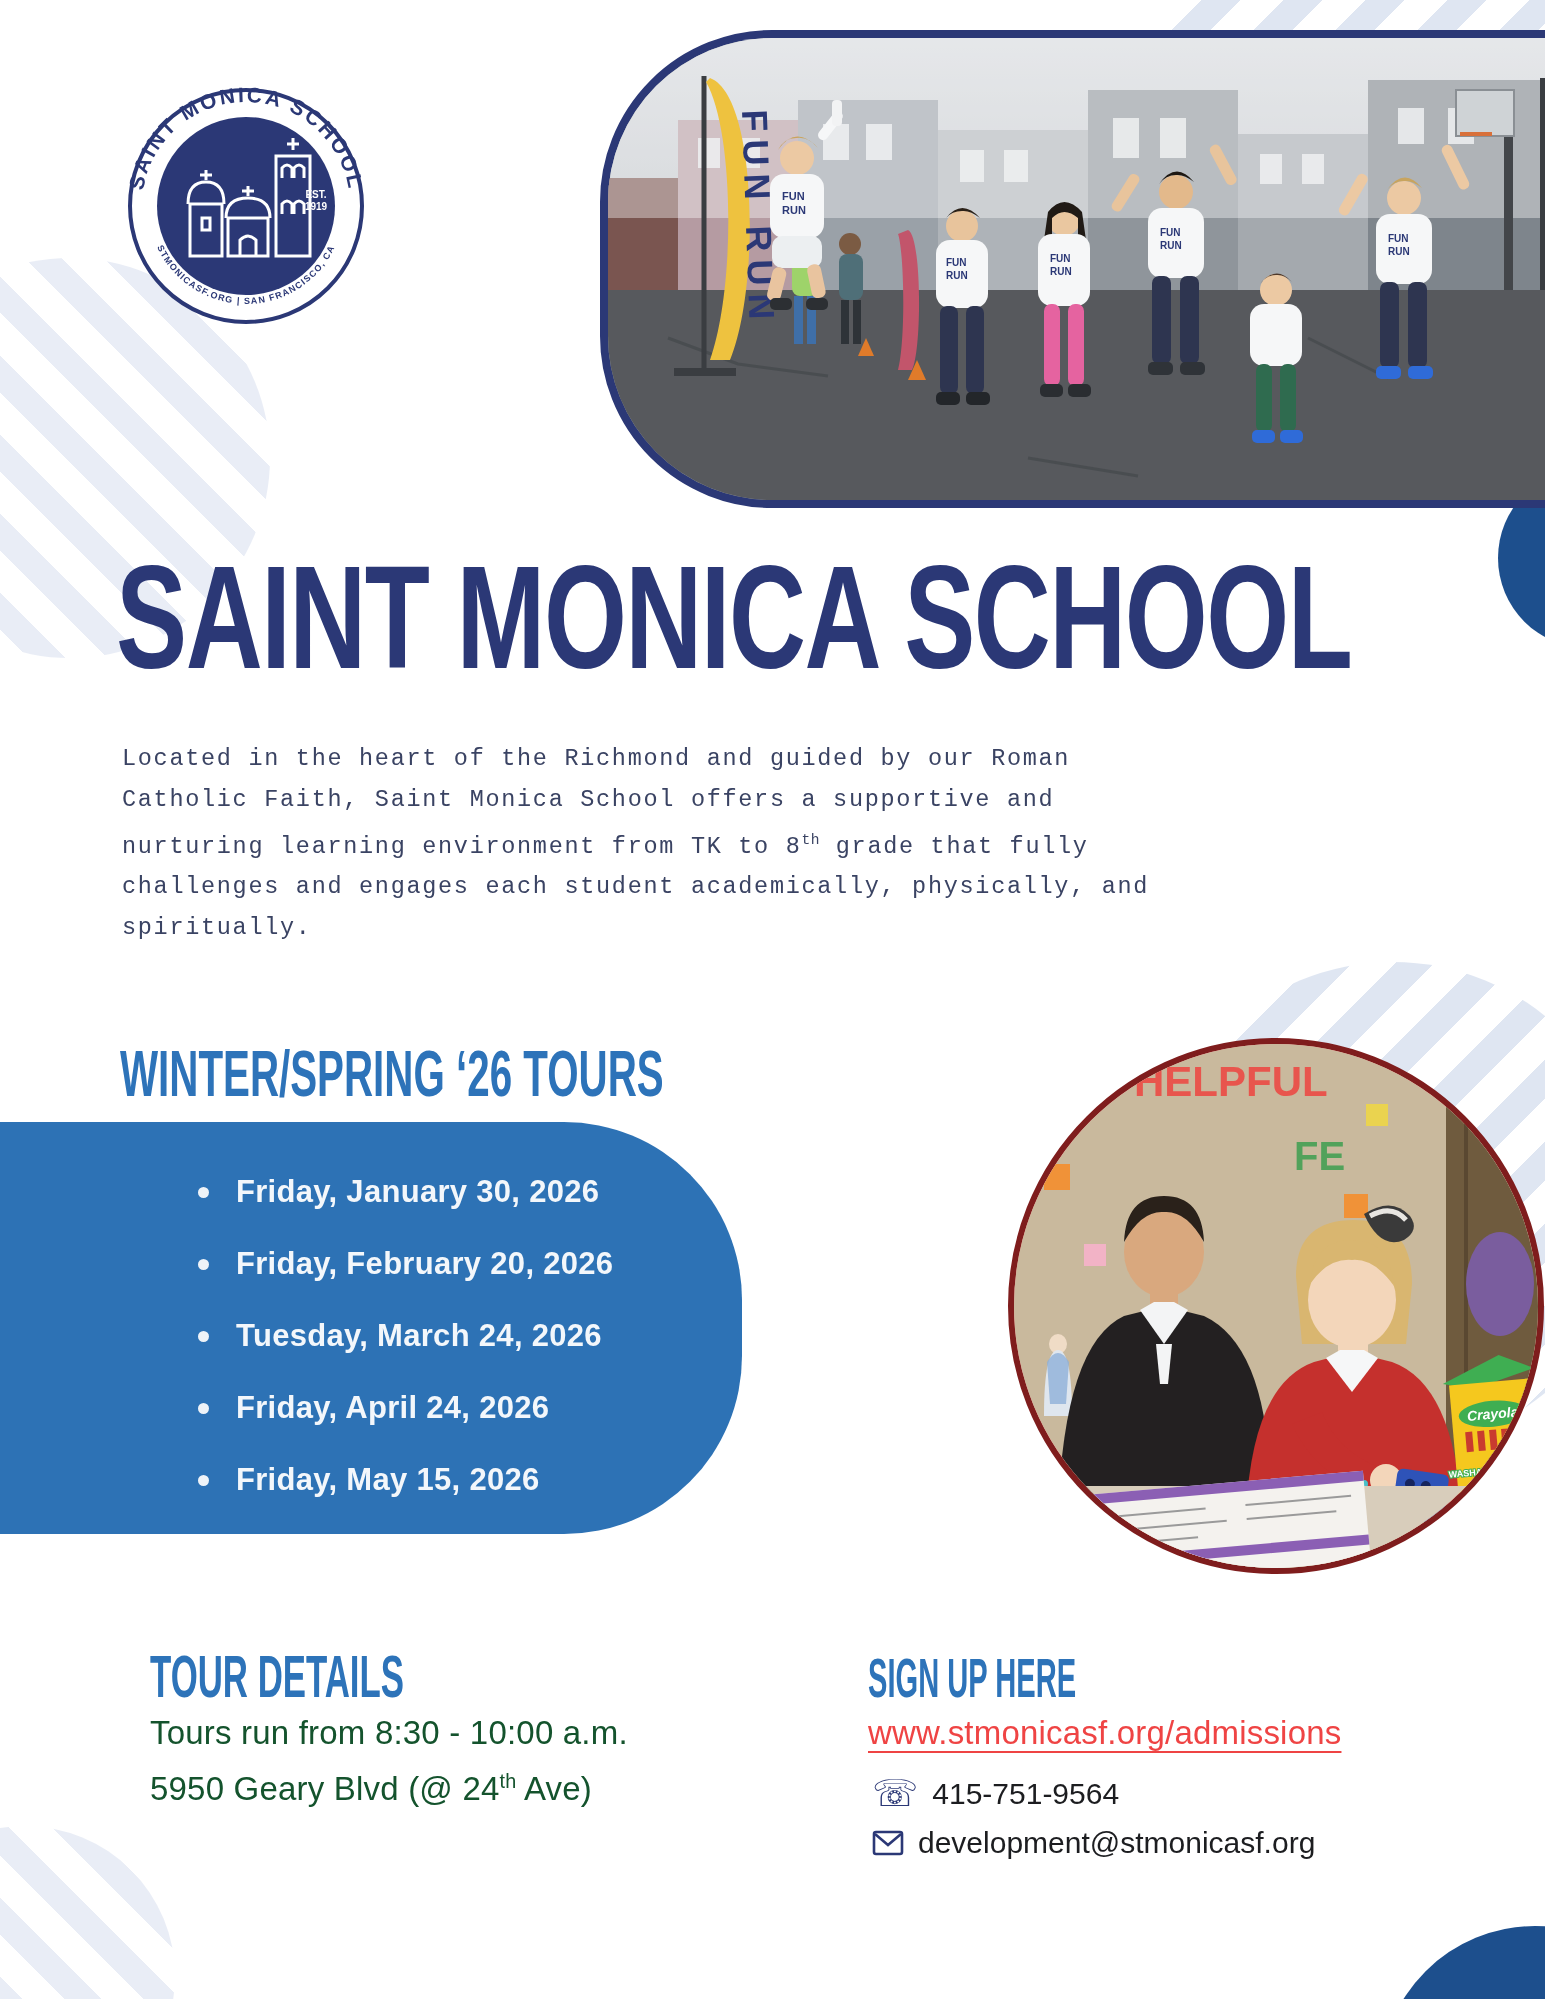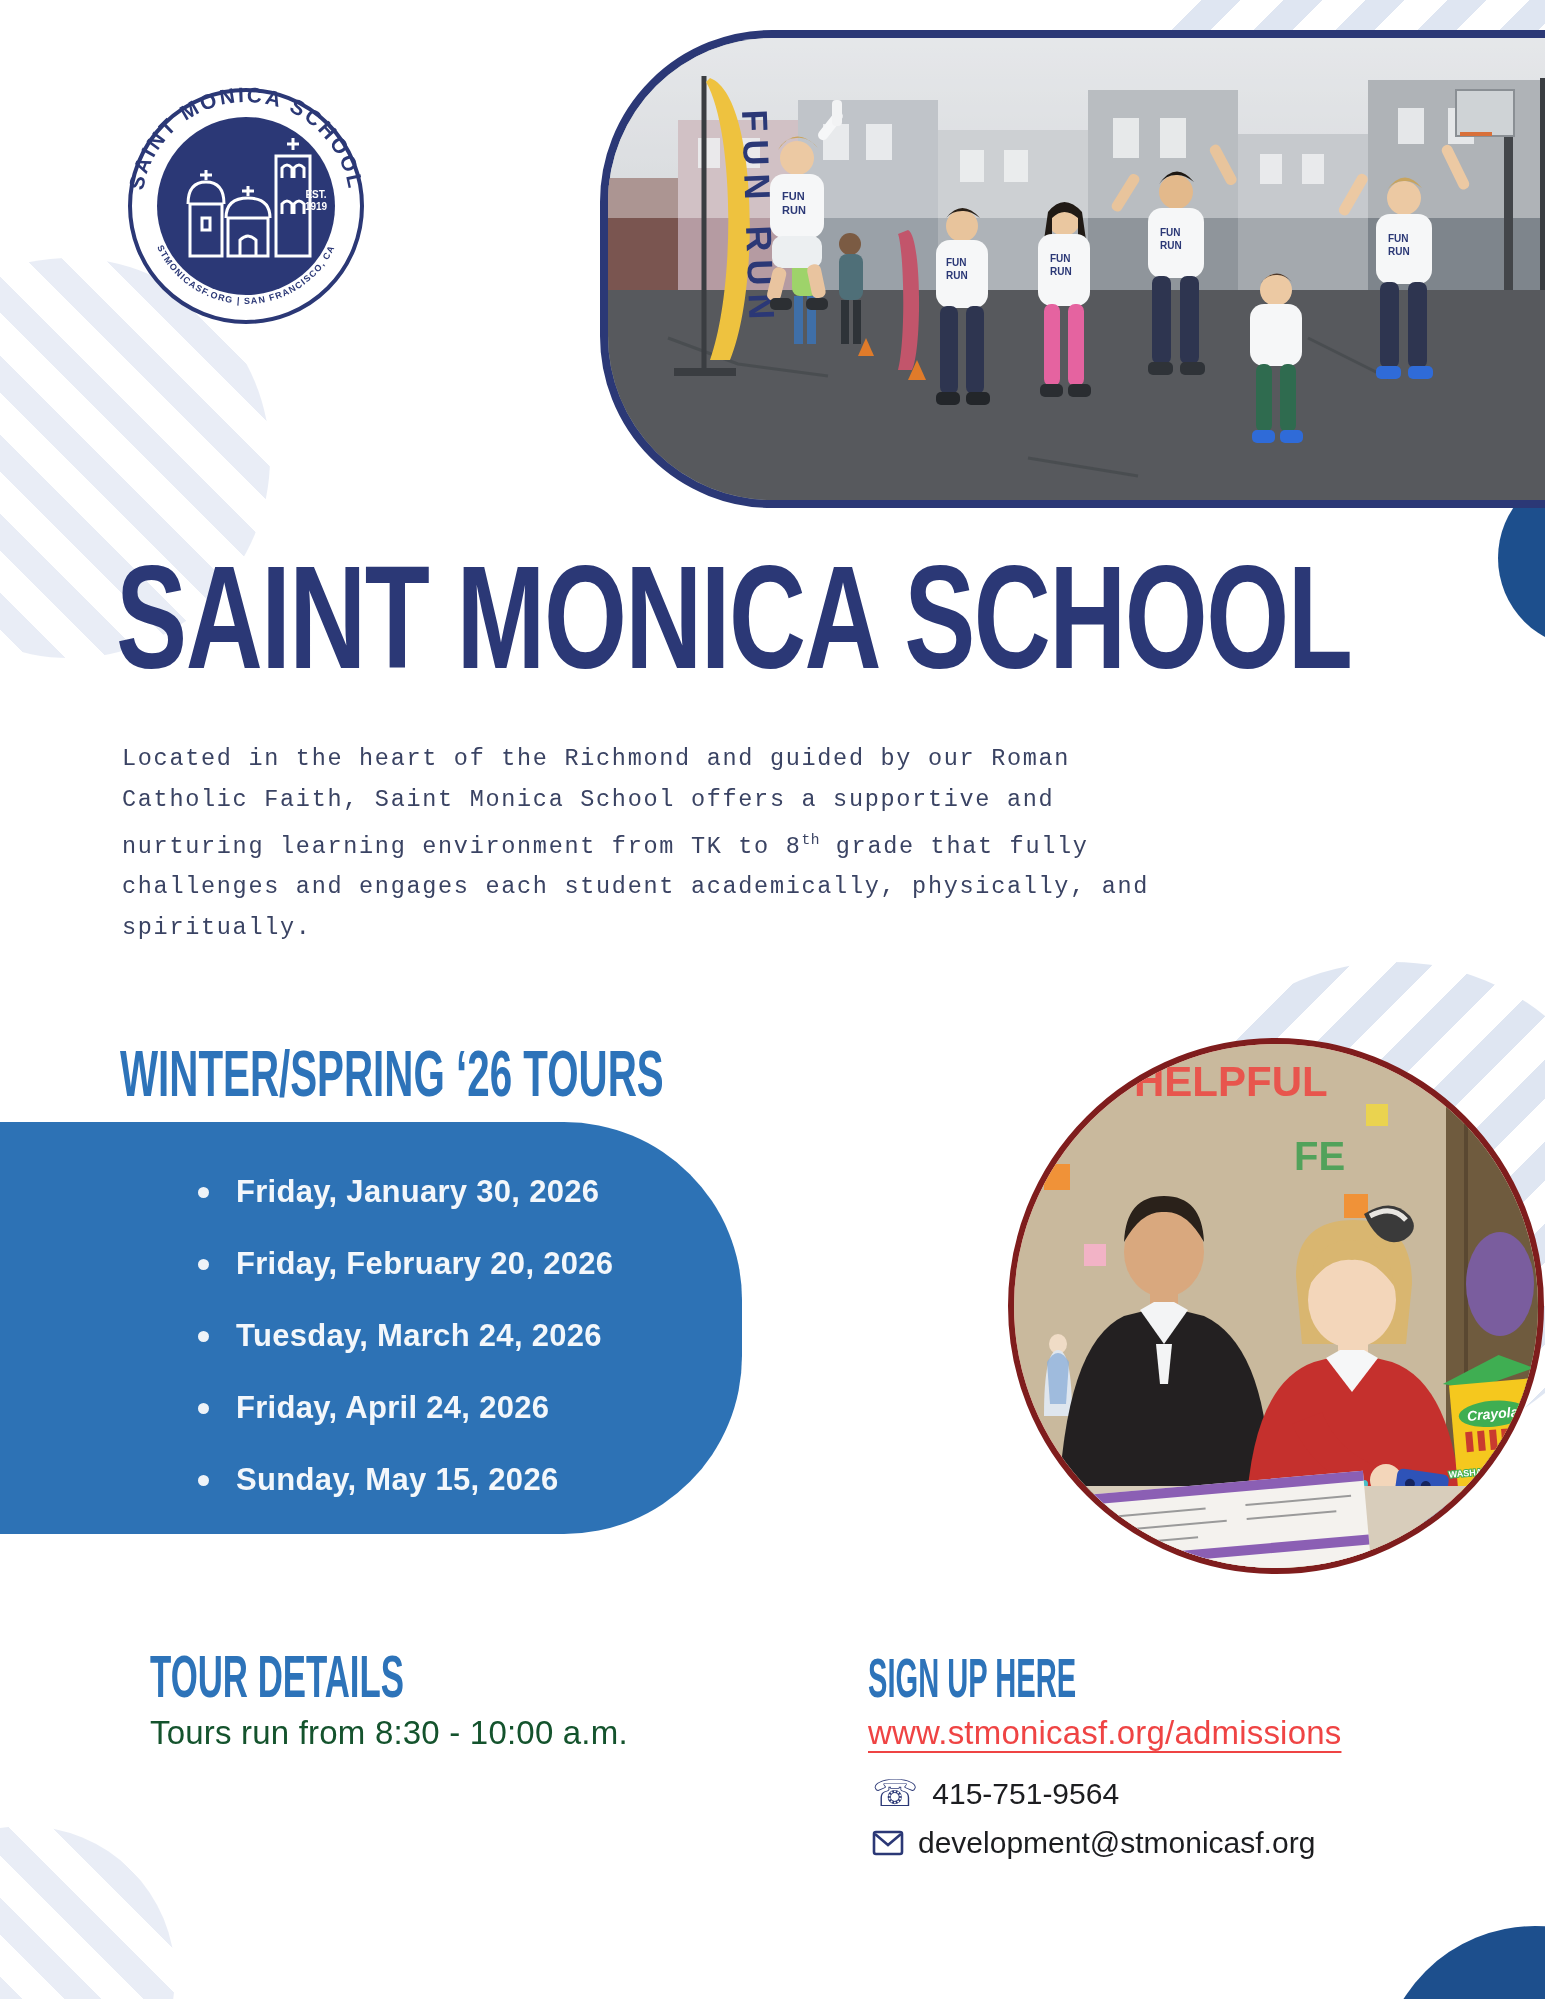--- a/index.html
+++ b/index.html
@@ -287,21 +287,21 @@
   <div id="page-title">SAINT MONICA SCHOOL</div>
   <p class="bodycopy" id="intro-p1"><span>Located in the heart of the Richmond and guided by our Roman Catholic Faith, Saint Monica School offers a supportive and nurturing learning environment from TK to 8</span><sup>th</sup><span> grade that fully challenges and engages each student academically, physically, and spiritually.</span></p>
 
   <div class="blue-heading" id="tours-heading">WINTER/SPRING ‘26 TOURS</div>
   <div id="tours-box">
     <ul>
       <li>Friday, January 30, 2026</li>
       <li>Friday, February 20, 2026</li>
       <li>Tuesday, March 24, 2026</li>
       <li>Friday, April 24, 2026</li>
-      <li>Sunday, May 15, 2026</li>
+      <li>Friday, May 15, 2026</li>
     </ul>
   </div>
 
   <div id="students-photo">
     <svg width="524" height="524" viewBox="0 0 524 524">
       <rect x="0" y="0" width="524" height="524" fill="#c9b99d"></rect>
 
       <g font-weight="bold">
         <text x="26" y="66" font-size="40" fill="#5c5f63">RE</text>
         <text x="120" y="52" font-size="42" fill="#e8554d">HELPFUL</text>
@@ -387,20 +387,21 @@
           <line x1="14" y1="52" x2="120" y2="52"></line>
             <line x1="170" y1="24" x2="276" y2="24"></line>
           <line x1="170" y1="38" x2="260" y2="38"></line>
         </g>
       </g>
     </svg>
   </div>
 
   <div class="blue-heading" id="details-heading">TOUR DETAILS</div>
   <div class="plain-text" id="details-line1">Tours run from 8:30 - 10:00 a.m.</div>
+  <div class="plain-text" id="details-line2"><span>5950 Geary Blvd (@ 24</span><sup>th</sup><span> Ave)</span></div>
 
   <div class="blue-heading" id="signup-heading">SIGN UP HERE</div>
   <div class="plain-text" id="signup-link">www.stmonicasf.org/admissions</div>
   <div class="contact-row" id="phone-row">
     <span id="phone-icon">☏</span>
     <span class="txt">415-751-9564</span>
   </div>
   <div class="contact-row" id="email-row">
     <svg width="32" height="26" viewBox="0 0 32 26">
       <rect x="2" y="2" width="28" height="22" rx="2" fill="none" stroke="#2b3876" stroke-width="2.6"></rect>

